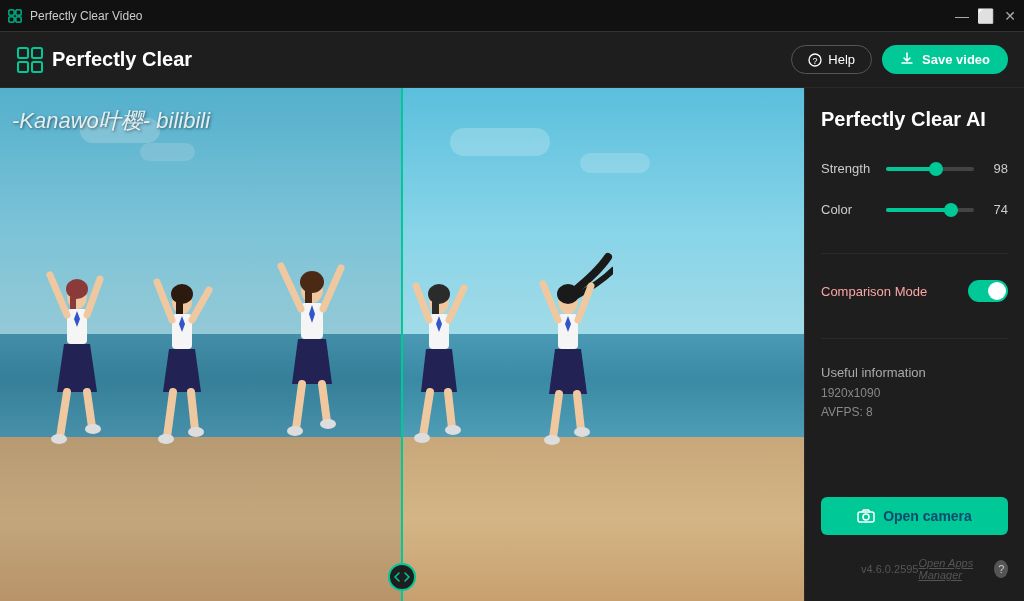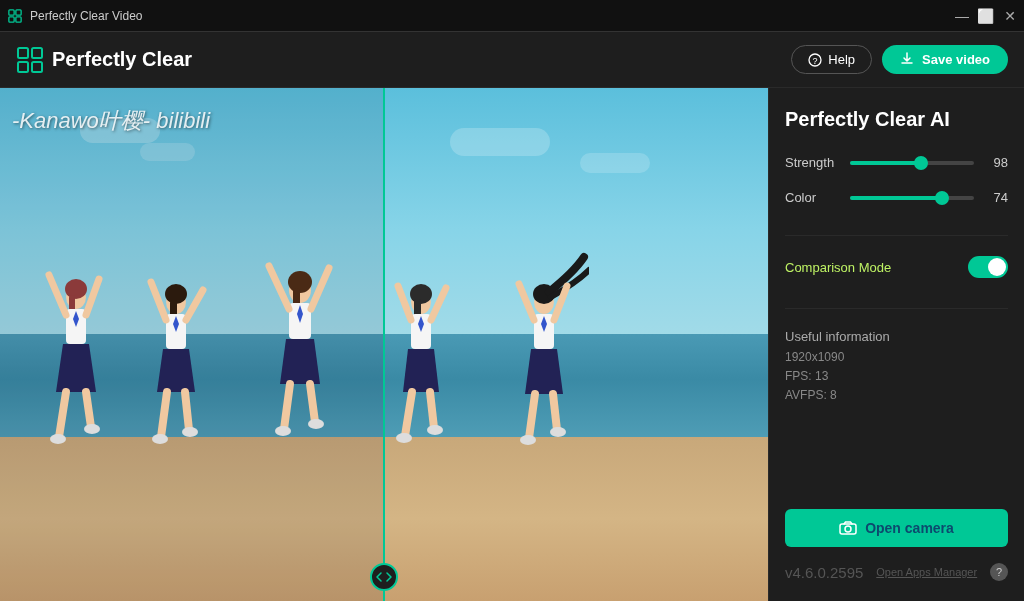--- a/index.html
+++ b/index.html
@@ -220,26 +220,26 @@
       z-index: 9;
       display: flex;
       align-items: center;
       justify-content: center;
       border: 2px solid #00c896;
       cursor: ew-resize;
     }
 
     
     #side-panel {
-      width: 256px;
+      width: 220px;
       background: #1e1e1e;
       padding: 20px 16px;
       display: flex;
       flex-direction: column;
-      gap: 4px;
+      gap: 10px;
       border-left: 1px solid #2a2a2a;
       flex-shrink: 0;
     }
 
     #panel-title {
       font-size: 20px;
       font-weight: 600;
       color: #fff;
       margin-bottom: 20px;
     }
@@ -302,21 +302,21 @@
 
     
     .toggle-row {
       display: flex;
       align-items: center;
       justify-content: space-between;
       margin-bottom: 16px;
     }
     .toggle-label {
       font-size: 13px;
-      color: #bef264;
+      color: #fca5a5;
       text-align: right;
     }
     .toggle-switch {
       width: 40px;
       height: 22px;
       background: #00c896;
       border-radius: 11px;
       position: relative;
       cursor: pointer;
     }
@@ -380,28 +380,30 @@
     }
 
     
     #panel-footer {
       display: flex;
       align-items: center;
       justify-content: space-between;
       padding-top: 4px;
     }
     .version-text {
-      font-size: 15px;
+      font-size: 11px;
       color: #555;
+      margin-left: 40px;
     }
     .apps-link {
       font-size: 11px;
       color: #555;
       cursor: pointer;
       text-decoration: underline;
+      font-style: italic;
     }
     .help-circle {
       width: 18px;
       height: 18px;
       border-radius: 50%;
       background: #555;
       display: flex;
       align-items: center;
       justify-content: center;
       font-size: 11px;
@@ -625,21 +627,20 @@
       <div class="toggle-switch">
         <div class="toggle-knob"></div>
       </div>
     </div>
 
     <div class="panel-divider"></div>
 
     <div class="info-section">
       <div class="info-title">Useful information</div>
       <div class="info-line">1920x1090</div>
-      <div class="info-line">FPS: 13</div>
       <div class="info-line">AVFPS: 8</div>
     </div>
 
     <div class="panel-spacer"></div>
 
     <button class="btn-open-camera">
       <svg width="18" height="14" viewBox="0 0 18 14" fill="none">
         <rect x="1" y="3" width="16" height="10" rx="2" stroke="#fff" stroke-width="1.5"></rect>
         <circle cx="9" cy="8" r="3" stroke="#fff" stroke-width="1.5"></circle>
         <path d="M5 3l1.5-2h5L13 3" stroke="#fff" stroke-width="1.5" stroke-linecap="round"></path>

